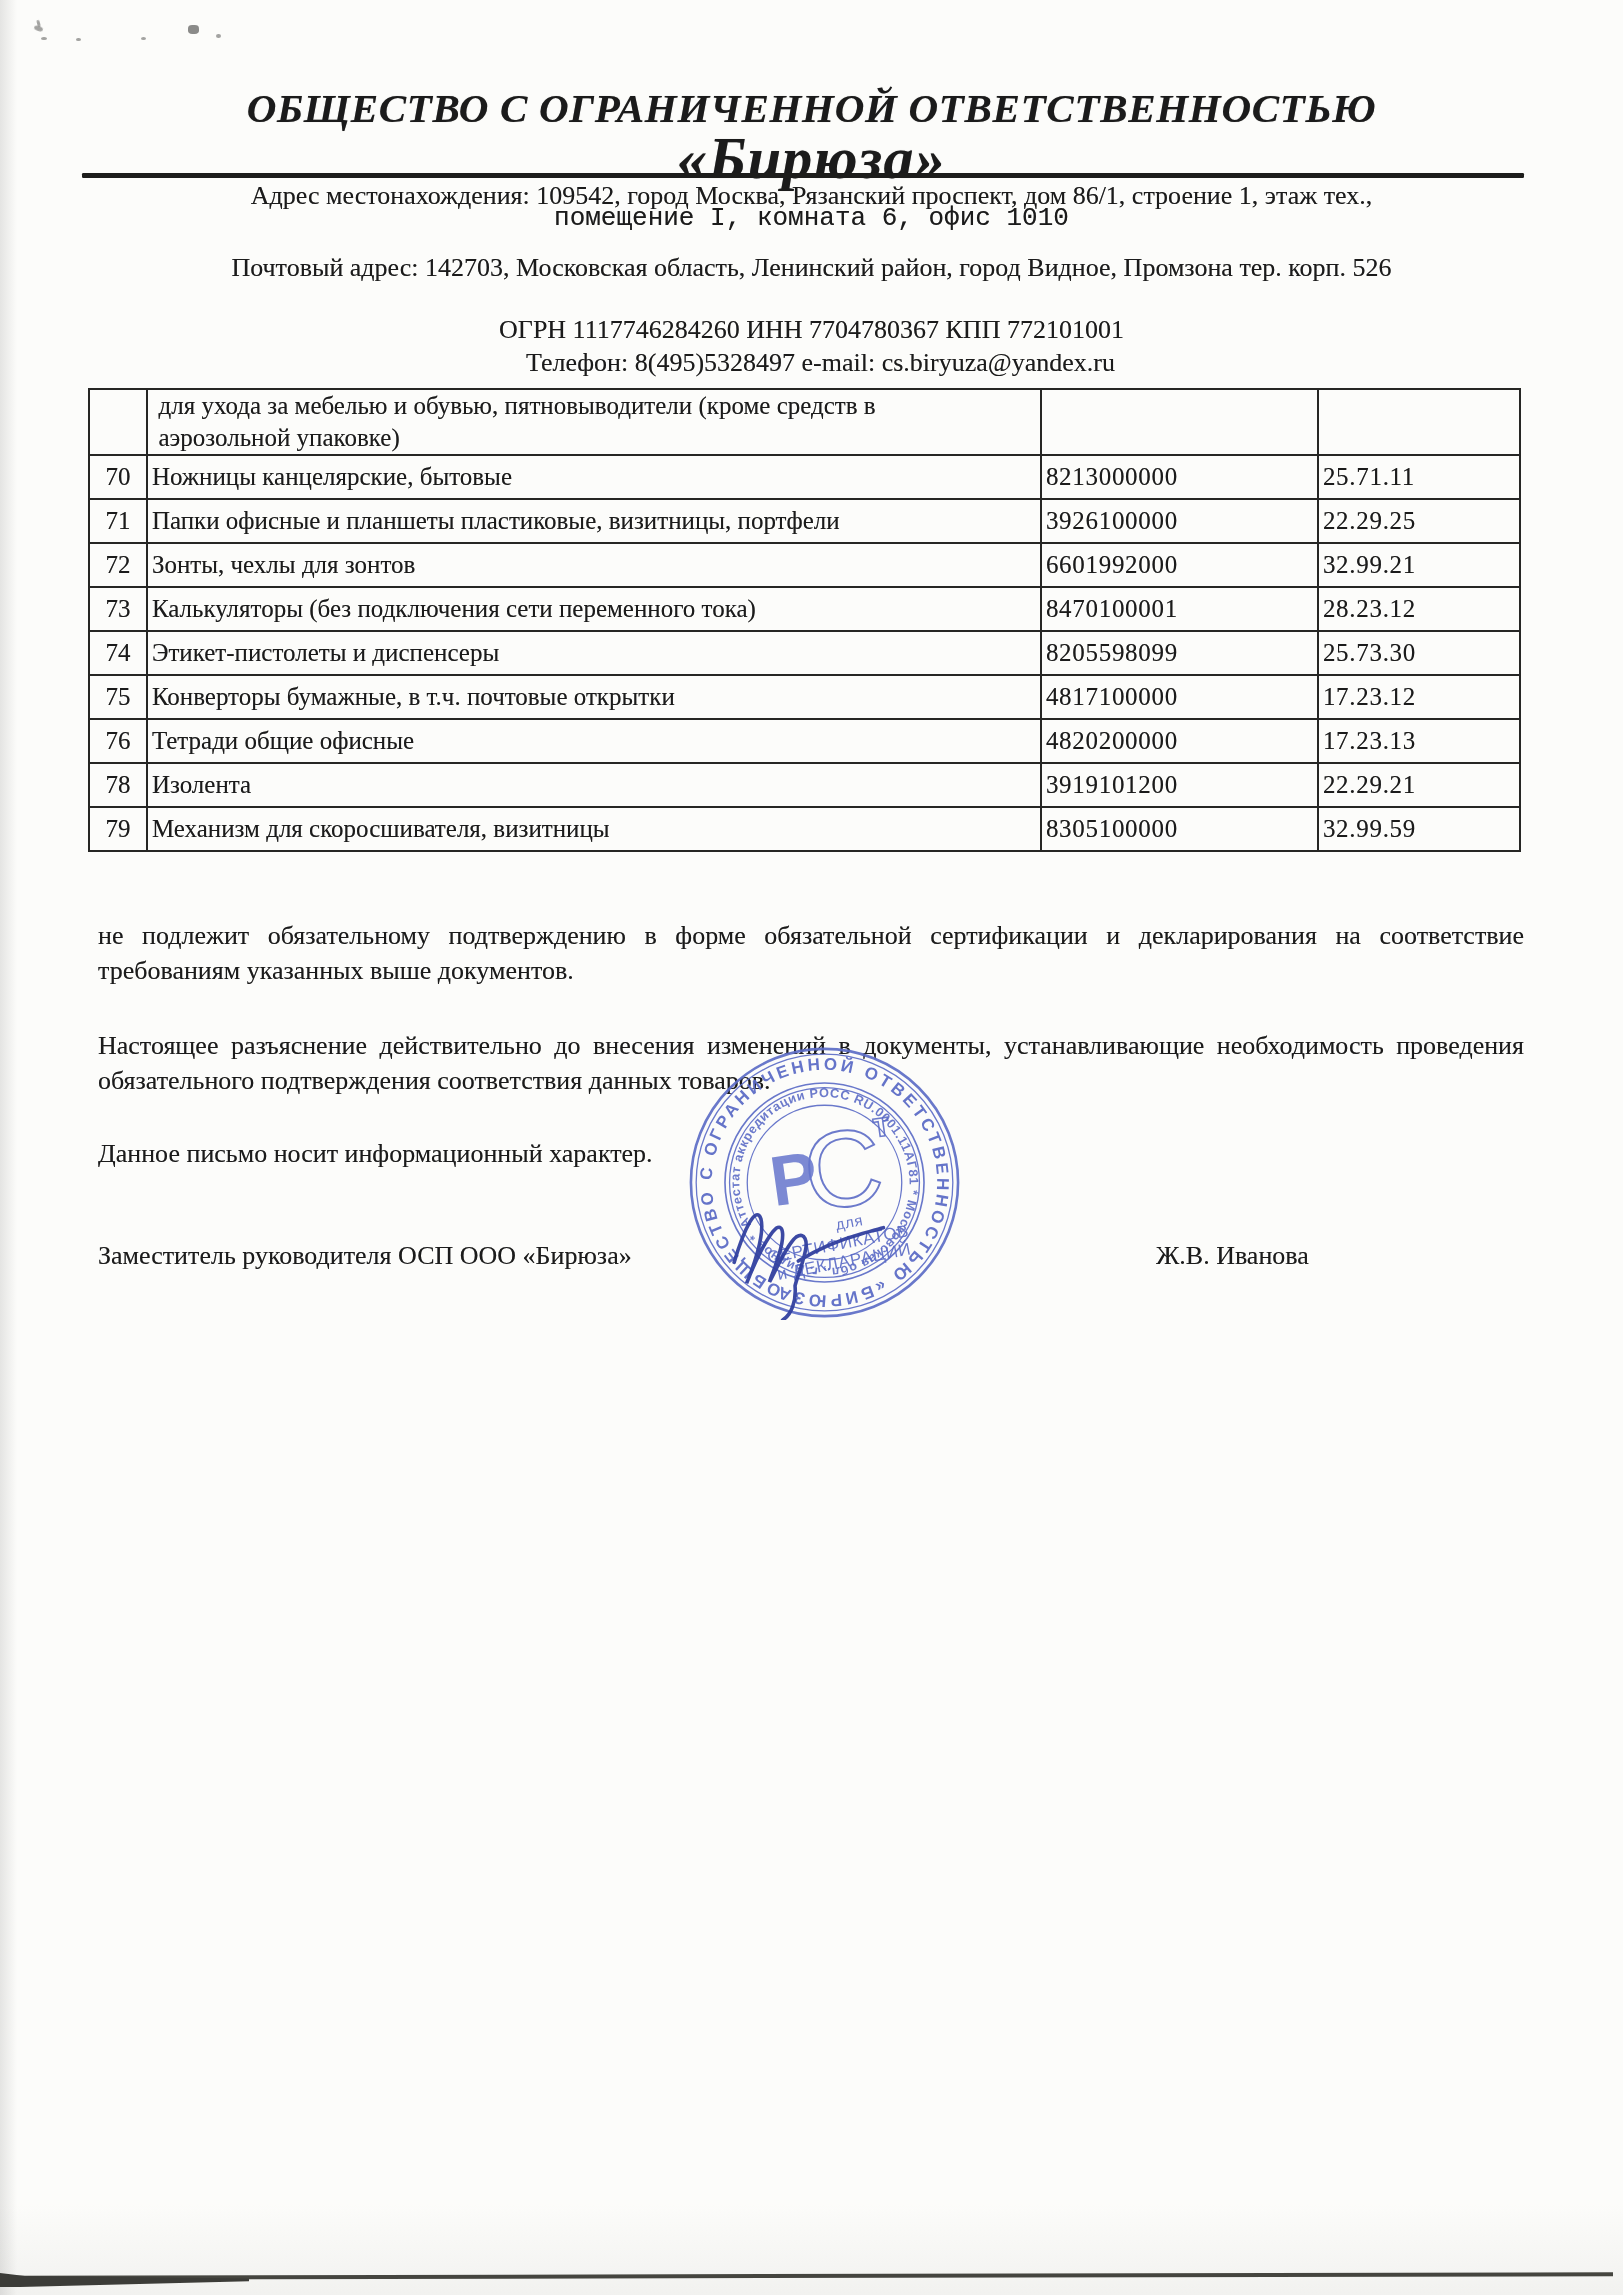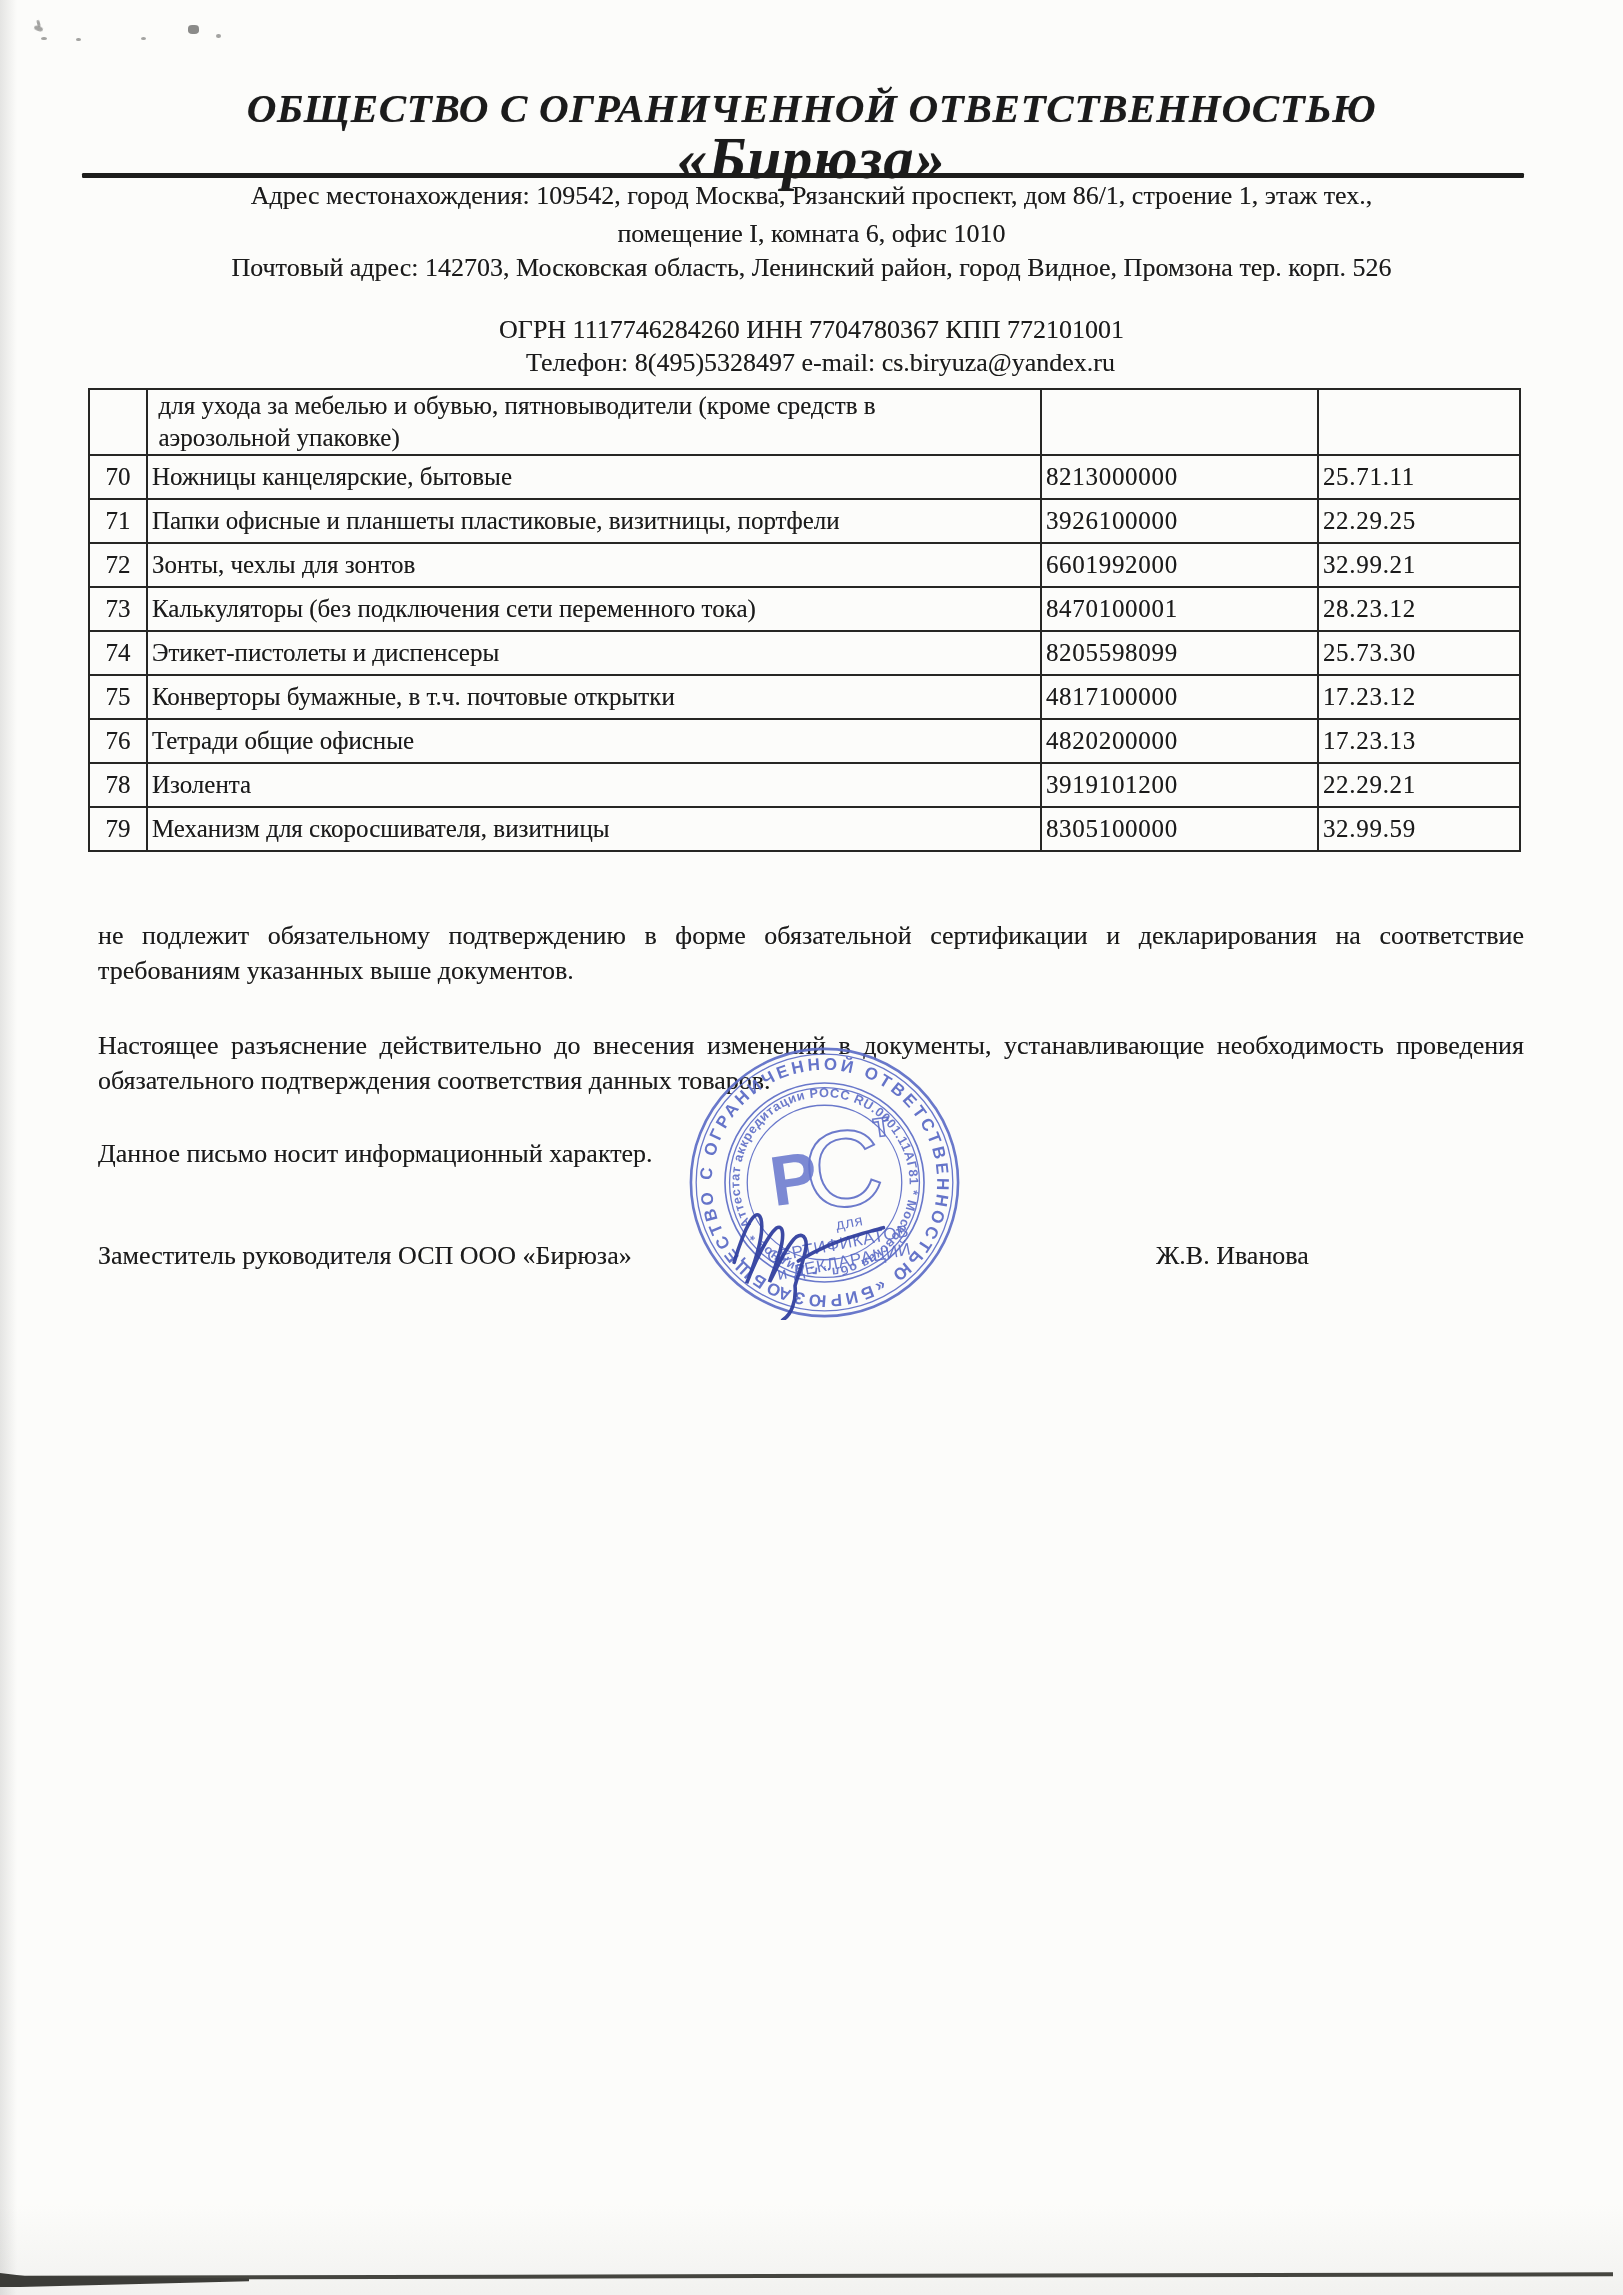--- a/index.html
+++ b/index.html
@@ -21,21 +21,21 @@
   }
   .abs{position:absolute;}
   .center{left:0;width:1623px;text-align:center;}
 
   .title-line1{top:84px;font-size:41px;font-weight:bold;font-style:italic;letter-spacing:0.7px;text-shadow:0 0 0.7px rgba(0,0,0,.45);}
   .title-line2{top:124px;font-size:60px;font-weight:bold;font-style:italic;letter-spacing:1.3px;text-shadow:0 0 0.7px rgba(0,0,0,.45);}
   .head-rule{top:173px;left:82px;width:1442px;height:4.6px;background:#1d1d1b;border-radius:1.3px;}
 
   .addr{font-size:26px;line-height:36px;text-shadow:0 0 0.4px rgba(0,0,0,.4);}
   .addr1{top:178px;}
-  .addr2{top:216px;}
+  .addr2{top:200px;font-family:Liberation Mono, monospace;}
   .addr3{top:250px;}
   .ogrn{top:312px;}
   .phone{top:345px;padding-left:9px;}
 
   table.goods{
     position:absolute;left:88px;top:388px;
     width:1431px;border-collapse:collapse;table-layout:fixed;
     font-size:25px;
   }
   table.goods td{

